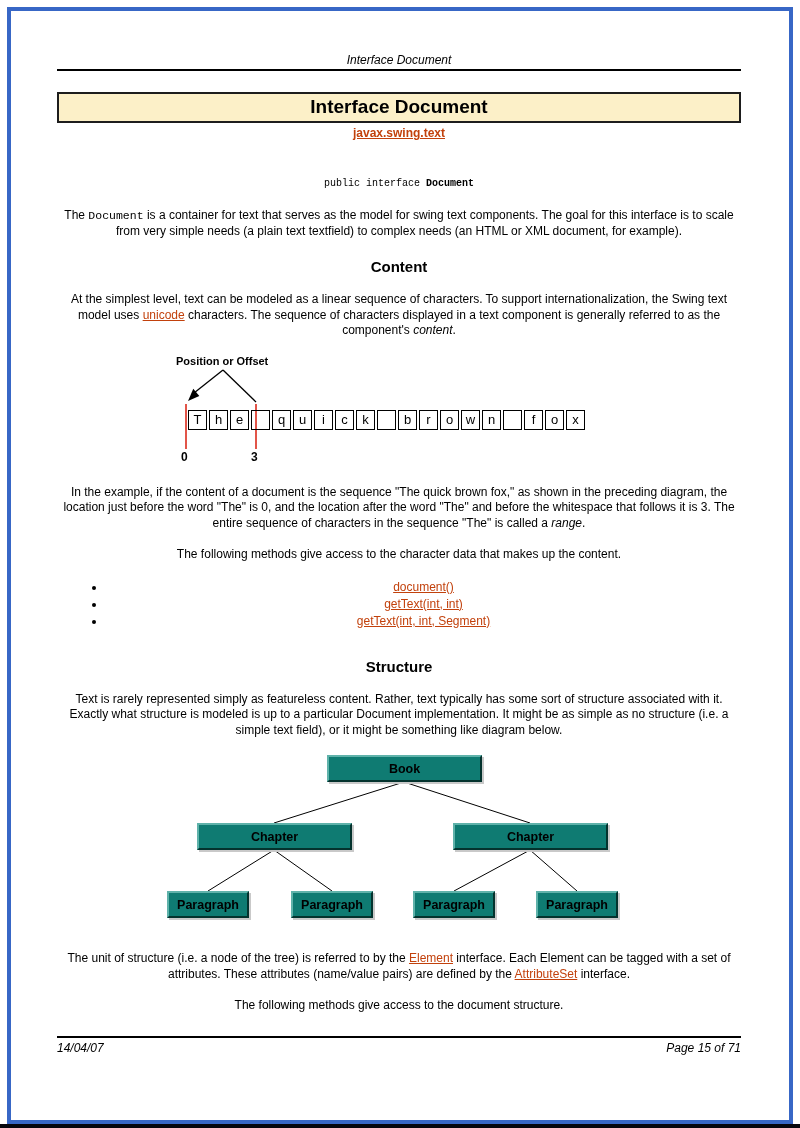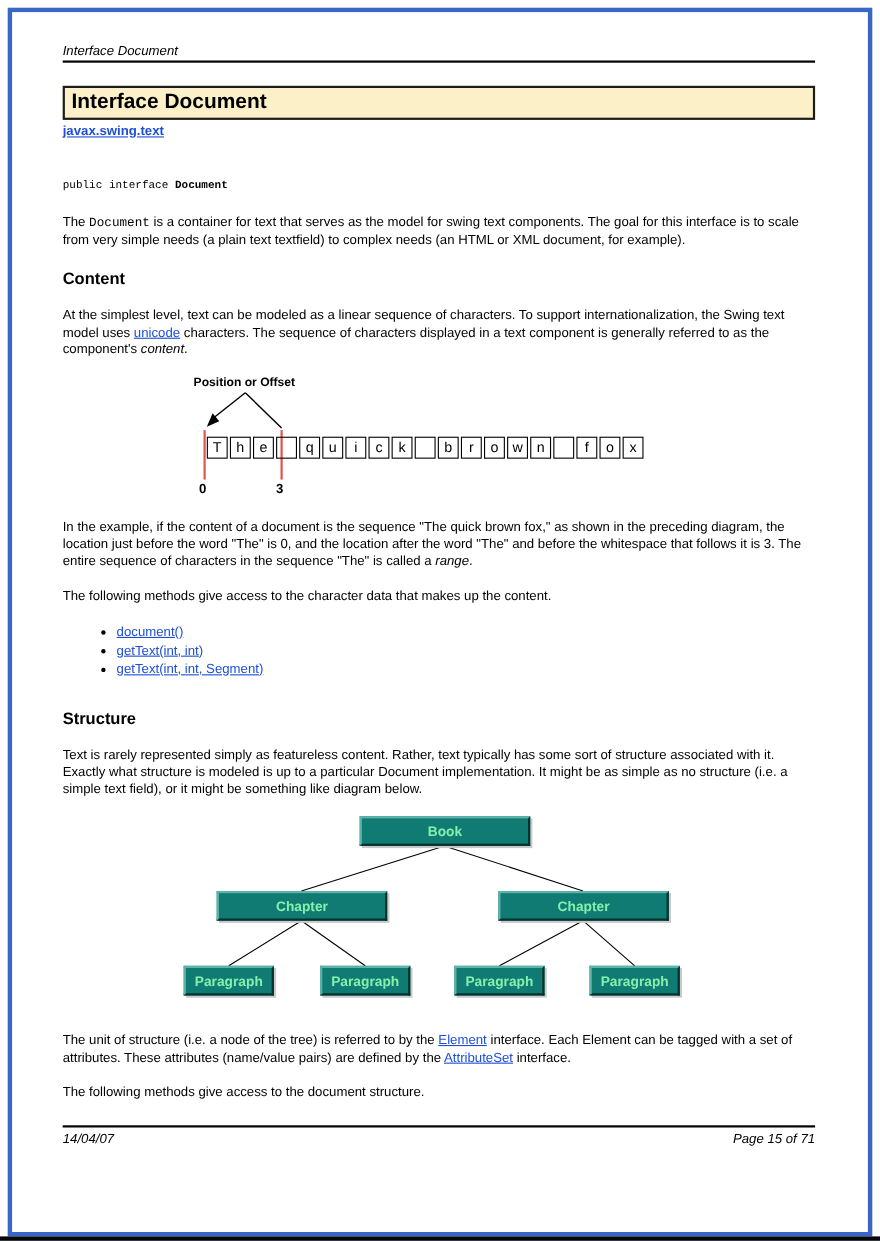--- a/index.html
+++ b/index.html
@@ -6,31 +6,31 @@
   html,body { margin:0; padding:0; }
   body {
     width:800px; height:1128px; position:relative; background:#fff;
     font-family:"Liberation Sans", sans-serif; color:#000; overflow:hidden;
   }
   .frame {
     position:absolute; left:7px; top:7px; width:786px; height:1117px;
     border:4px solid #3867C6;
   }
   .bottom-bar { position:absolute; left:0; top:1124px; width:800px; height:4px; background:#06060e; }
-  .content { position:absolute; left:57px; top:0; width:684px; }
+  .content { position:absolute; left:57px; top:14px; width:684px;text-align:center; }
 
   .running-header { margin-top:39px; font-style:italic; font-size:12px; line-height:14px; }
   .rule-top { border:none; border-top:2px solid #000; margin:2px 0 0 0; }
 
   .banner {
     margin-top:21px; background:#FCF0C8; border:2px solid #1d1d1d;
     padding:2px 6px 3px 6px; font-size:19px; font-weight:bold; line-height:22px;
   }
   .package-line { margin-top:3px; font-size:12px; }
-  a { color:#1d4ed8; text-decoration:underline; }
+  a { color:#c2410c; text-decoration:underline; }
   .package-line a { font-weight:bold; }
 
   .code-line { margin-top:37px; font-family:"Liberation Mono","DejaVu Sans Mono",monospace; font-size:10px; line-height:14px; }
   .code-line .bold { font-weight:bold; }
   .inline-code { font-family:"Liberation Mono","DejaVu Sans Mono",monospace; font-size:11.5px; }
 
   p { margin:0; font-size:12px; line-height:15.5px; }
   .p-intro   { margin-top:17px; }
   .p-std     { margin-top:16px; }
   .p-after-diag { margin-top:19px; }
@@ -58,21 +58,21 @@
     display:flex; align-items:center; justify-content:center; font-size:13px;
   }
   .seq-idx { position:absolute; top:96px; font-weight:bold; font-size:12px; }
   .idx-0 { left:124px; }
   .idx-3 { left:194px; }
 
   
   .tree { position:relative; height:170px; margin-top:15px; }
   .tree svg { position:absolute; left:0; top:0; }
   .node {
-    position:absolute; height:27px; background:#0F7B72; color:#86efac;
+    position:absolute; height:27px; background:#0F7B72; color:#000000;
     font-weight:bold; font-size:12.5px; display:flex; align-items:center; justify-content:center;
     border-top:2px solid #5FB2AA; border-left:2px solid #5FB2AA;
     border-right:2px solid #04332E; border-bottom:2px solid #04332E;
     box-shadow:2px 2px 0 #c9c9c9;
   }
   .node-book      { left:270px; top:2px;   width:155px; }
   .node-chapter-l { left:140px; top:70px;  width:155px; }
   .node-chapter-r { left:396px; top:70px;  width:155px; }
   .node-para-1    { left:110px; top:138px; width:82px; }
   .node-para-2    { left:234px; top:138px; width:82px; }

